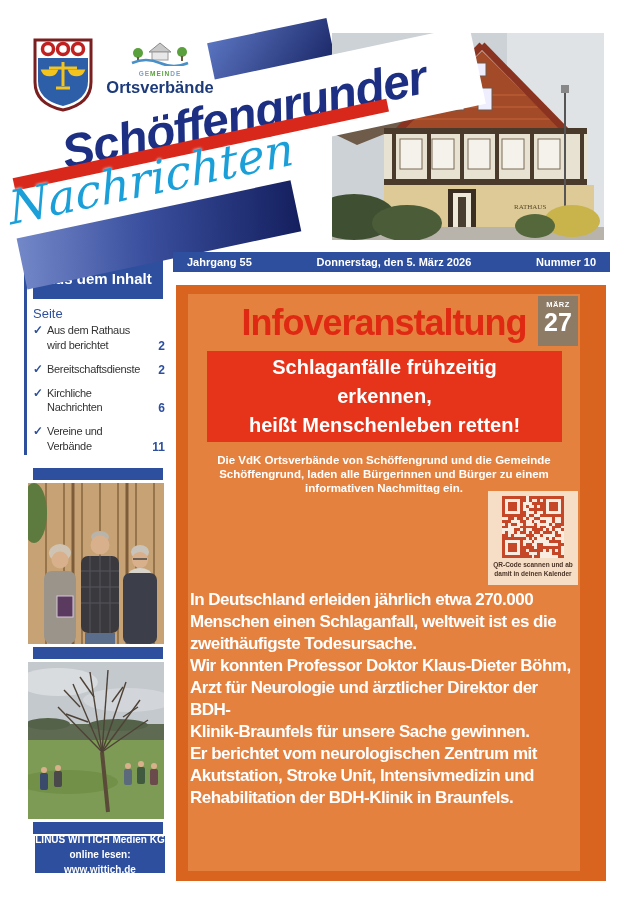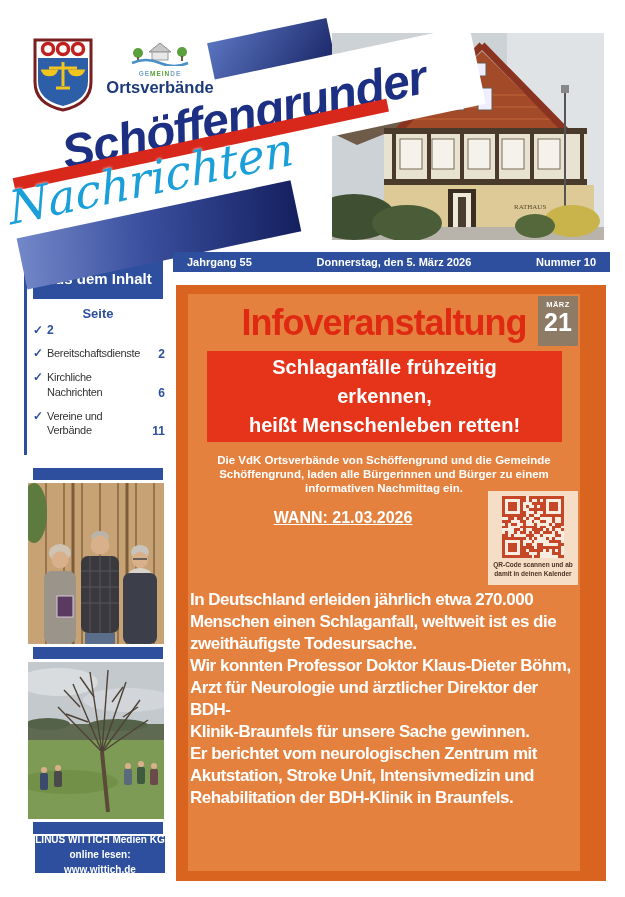--- a/index.html
+++ b/index.html
@@ -33,21 +33,21 @@
 
   
   .issuebar{left:173px;top:252px;width:437px;height:20px;background:#2d4f9e;color:#fff;
     display:flex;align-items:center;justify-content:space-between;padding:0 14px;box-sizing:border-box;
     font-size:11px;font-weight:bold;z-index:6;}
 
   
   .vline{left:24px;top:253px;width:3px;height:202px;background:#2d4f9e;}
   .sb-title{left:33px;top:257px;width:130px;height:42px;background:#2d4f9e;color:#fff;
     display:flex;align-items:center;justify-content:center;font-size:15px;font-weight:bold;}
-  .sb-seite{left:33px;top:306px;width:130px;text-align:center;color:#2d4f9e;font-size:13px;font-weight:bold;}
+  .sb-seite{left:33px;top:306px;width:130px;text-align:left;color:#2d4f9e;font-size:13px;font-weight:normal;}
   .toc{left:33px;top:323px;width:132px;display:flex;flex-direction:column;gap:9px;}
   .toc-row{display:flex;align-items:flex-end;}
   .chk{color:#2d4f9e;font-size:12px;font-weight:bold;align-self:flex-start;width:14px;flex:none;}
   .toc-label{flex:1;font-size:11px;letter-spacing:-0.3px;color:#333;line-height:1.35;}
   .toc-page{color:#2d4f9e;font-size:12px;font-weight:bold;text-align:right;flex:none;}
   .hbar{left:33px;width:130px;height:12px;background:#2d4f9e;}
   .hbarA{top:468px;} .hbarB{top:647px;} .hbarC{top:822px;}
   .photo1{left:28px;top:483px;width:136px;height:161px;}
   .photo2{left:28px;top:662px;width:136px;height:157px;}
   .publisher{left:35px;top:836px;width:130px;height:37px;background:#2d4f9e;color:#fff;
@@ -178,20 +178,22 @@
     <span>Nummer 10</span>
   </div>
 
   <div class="abs vline"></div>
   <div class="abs sb-title">Aus dem Inhalt</div>
   <div class="abs sb-seite">Seite</div>
 
   <div class="abs toc">
     <div class="toc-row">
       <span class="chk">✓</span>
+      <span class="toc-label prex">Aus dem Rathaus
+wird berichtet</span>
       <span class="toc-page">2</span>
     </div>
     <div class="toc-row">
       <span class="chk">✓</span>
       <span class="toc-label prex">Bereitschaftsdienste</span>
       <span class="toc-page">2</span>
     </div>
     <div class="toc-row">
       <span class="chk">✓</span>
       <span class="toc-label prex">Kirchliche
@@ -287,32 +289,31 @@
 
   <div class="abs hbar hbarC"></div>
   <div class="abs publisher pre">LINUS WITTICH Medien KG
 online lesen: www.wittich.de</div>
 
   <div class="abs panel">
     <div class="panel-in">
       <div class="abs kicker">Infoveranstaltung</div>
       <div class="abs cal">
         <div class="cal-m">MÄRZ</div>
-        <div class="cal-d">21</div>
+        <div class="cal-d">27</div>
       </div>
       <div class="abs intro pre">Die VdK Ortsverbände von Schöffengrund und die Gemeinde
 Schöffengrund, laden alle Bürgerinnen und Bürger zu einem
 informativen Nachmittag ein.</div>
       <div class="abs redbox">
         <div class="pre">Schlaganfälle frühzeitig
 erkennen,
 heißt Menschenleben retten!</div>
       </div>
       <div class="abs event">
-        <div>WANN: 21.03.2026</div>
       </div>
       <div class="abs qrcard">
         <div class="qr">
             <i style="grid-area:1/1"></i>
             <i style="grid-area:1/2"></i>
             <i style="grid-area:1/3"></i>
             <i style="grid-area:1/4"></i>
             <i style="grid-area:1/5"></i>
             <i style="grid-area:1/6"></i>
             <i style="grid-area:1/7"></i>

